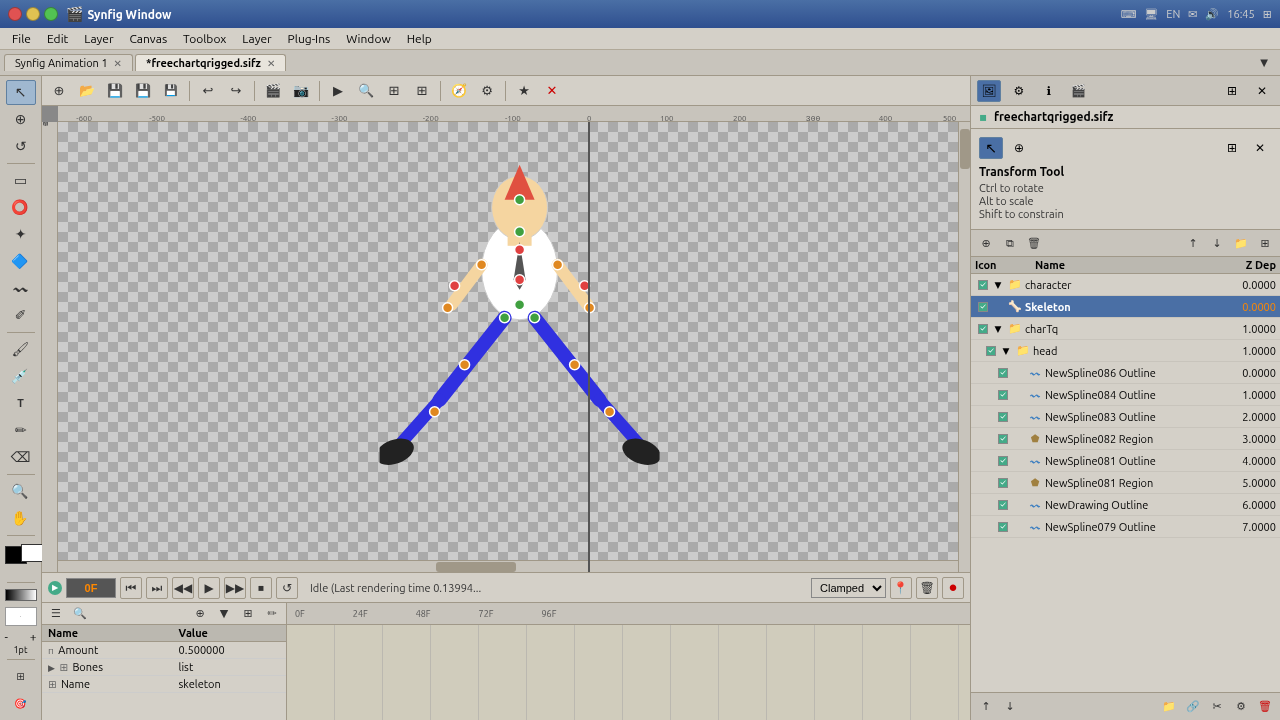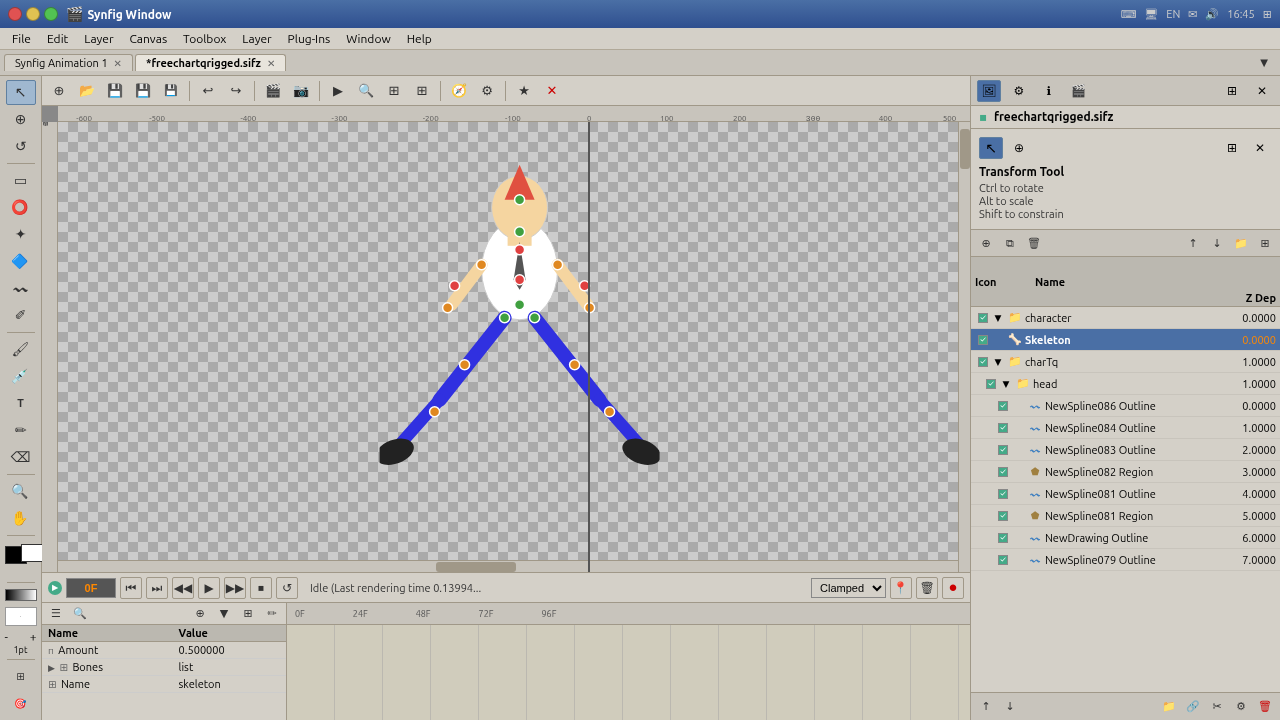--- a/index.html
+++ b/index.html
@@ -173,21 +173,21 @@
       width: 22px; height: 20px; display: flex; align-items: center; justify-content: center;
       cursor: pointer; font-size: 11px; border: 1px solid transparent; border-radius: 2px; color: #333;
     }
 
     #layer-list-header {
       display: flex; align-items: center; background: #bbb8b0;
       padding: 2px 4px; border-bottom: 1px solid #a09888; font-size: 11px; font-weight: bold;
     }
     .col-icon { width: 60px; }
     .col-name { flex: 1; }
-    .col-zdep { width: 70px; text-align: right; margin-top: 33px; }
+    .col-zdep { width: 70px; text-align: right; }
 
     #layer-list { flex: 1; overflow-y: auto; background: #d4d0c8; }
     .layer-row {
       display: flex; align-items: center; padding: 2px 4px; height: 22px;
       border-bottom: 1px solid #c8c4bc; cursor: pointer; font-size: 11px;
     }
     .layer-row.selected { background: #4a6fa5; color: white; }
     .layer-check { width: 16px; display: flex; align-items: center; justify-content: center; }
     .layer-expand { width: 14px; display: flex; align-items: center; justify-content: center; font-size: 9px; }
     .layer-icon-cell { width: 20px; display: flex; align-items: center; justify-content: center; font-size: 11px; }

